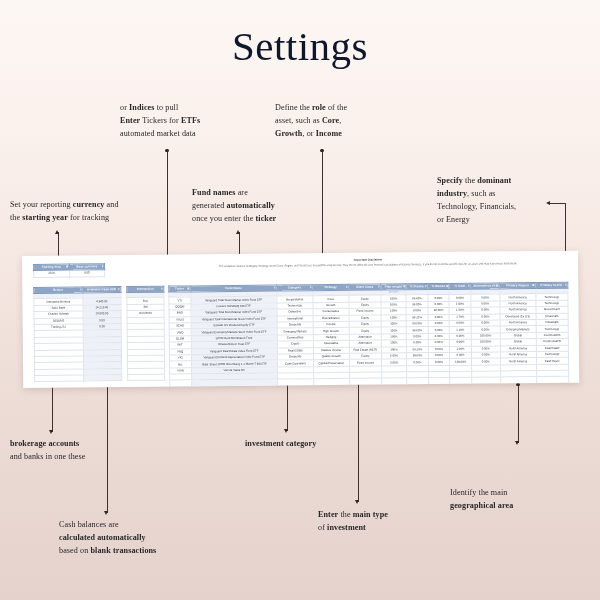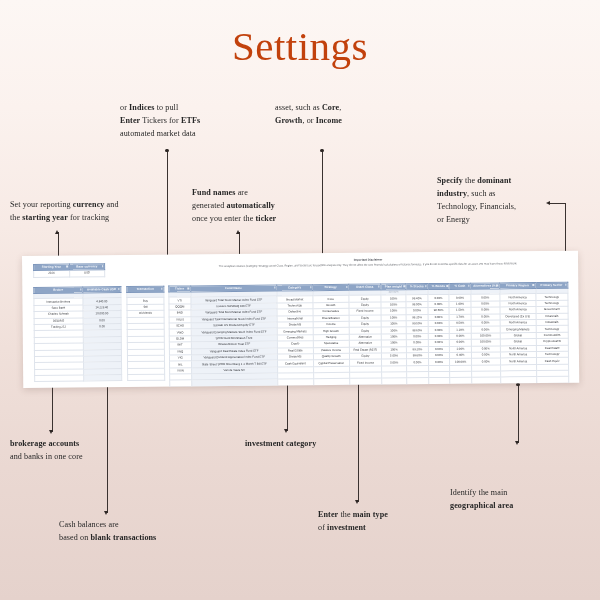--- a/index.html
+++ b/index.html
@@ -16,21 +16,21 @@
     position:relative;
     color:#2b2b2b;
   }
 
   
   #page-title {
     position:absolute; top:22px; left:0; width:600px;
     text-align:center;
     font-family:"Liberation Serif", serif;
     font-size:41px; font-weight:400; letter-spacing:.5px;
-    color:#c2410c;
+    color:#0f172a;
   }
 
   
   .callout {
     position:absolute;
     font-family:"Liberation Serif", serif;
     font-size:8.1px;
     line-height:1.62;
     color:#262626;
     letter-spacing:.1px;
@@ -144,35 +144,37 @@
     <div><span>or </span><b>Indices</b><span> to pull</span></div>
     <div><b>Enter</b><span> Tickers for </span><b>ETFs</b></div>
     <div><span>automated market data</span></div>
   </div>
 <div class="callout" style="left:192px; top:186px; width:130px;">
     <div><b>Fund names</b><span> are</span></div>
     <div><span>generated </span><b>automatically</b></div>
     <div><span>once you enter the </span><b>ticker</b></div>
   </div>
 <div class="callout" style="left:275px; top:101px; width:120px;">
+    <div><span>Define the </span><b>role</b><span> of the</span></div>
     <div><span>asset, such as </span><b>Core</b><span>,</span></div>
     <div><b>Growth</b><span>, or </span><b>Income</b></div>
   </div>
 <div class="callout" style="left:437px; top:174px; width:120px;">
     <div><b>Specify</b><span> the </span><b>dominant</b></div>
     <div><b>industry</b><span>, such as</span></div>
     <div><span>Technology, Financials,</span></div>
     <div><span>or Energy</span></div>
   </div>
 <div class="callout" style="left:10px;  top:437px; width:140px;">
     <div><b>brokerage accounts</b></div>
-    <div><span>and banks in one core</span></div>
+    <div><span>and banks in one these</span></div>
   </div>
 <div class="callout" style="left:59px;  top:518px; width:160px;">
     <div><span>Cash balances are</span></div>
+    <div><b>calculated automatically</b></div>
     <div><span>based on </span><b>blank transactions</b></div>
   </div>
 <div class="callout" style="left:245px; top:437px; width:130px;">
     <div><b>investment category</b></div>
   </div>
 <div class="callout" style="left:318px; top:508px; width:130px;">
     <div><b>Enter</b><span> the </span><b>main type</b></div>
     <div><span>of </span><b>investment</b></div>
   </div>
 <div class="callout" style="left:450px; top:450px; width:120px;margin-top:36px;">

